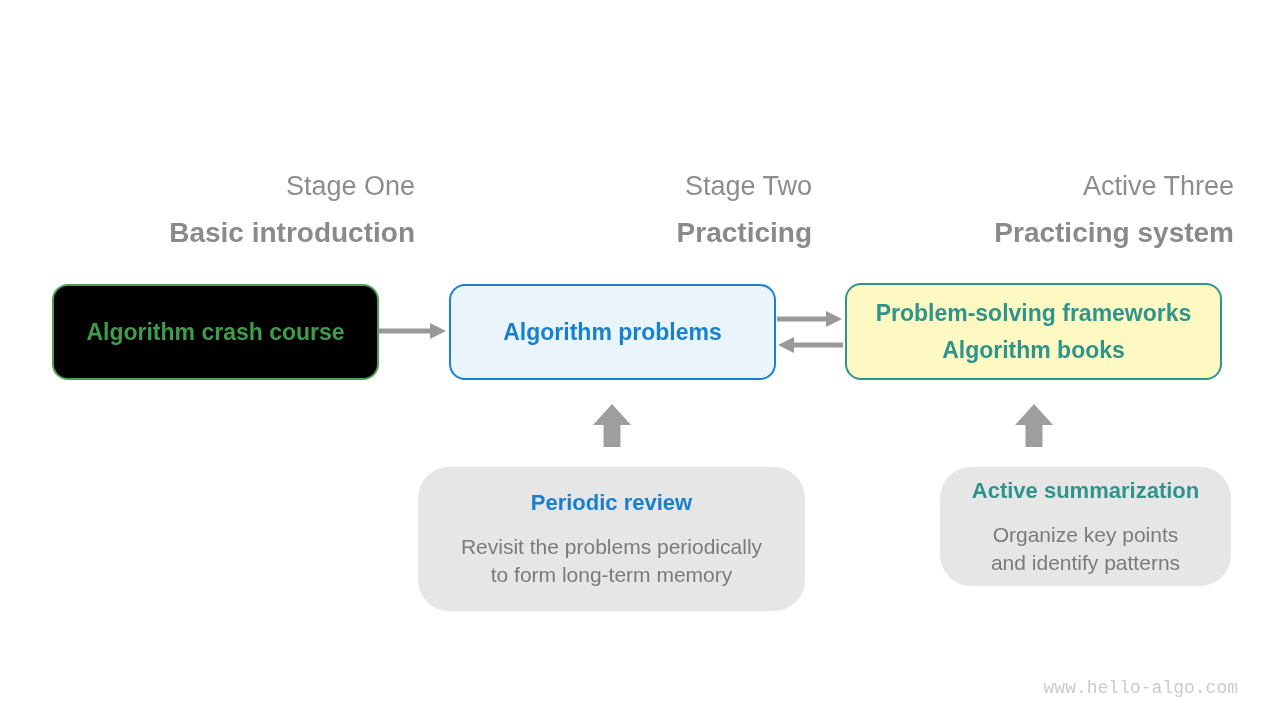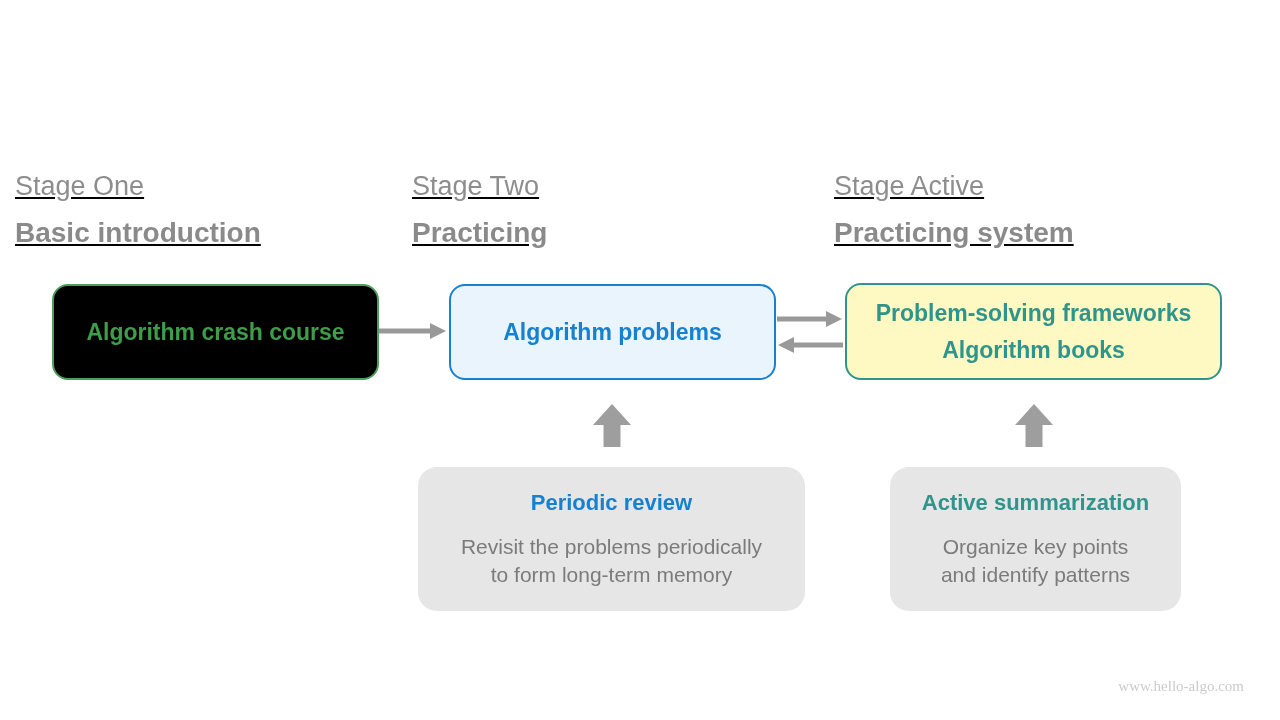--- a/index.html
+++ b/index.html
@@ -7,22 +7,21 @@
     position: relative;
     width: 1280px;
     height: 720px;
     background: #ffffff;
     overflow: hidden;
     font-family: "Liberation Sans", sans-serif;
   }
   .col-header {
     position: absolute;
     width: 400px;
-    text-align: left;
-    text-decoration: underline;
+    text-align: right;
   }
   .stage-title {
     font-size: 27px;
     font-weight: 400;
     color: #8d8d8d;
     line-height: 32px;
   }
   .stage-subtitle {
     margin-top: 18px;
     font-size: 28px;
@@ -47,21 +46,21 @@
     font-weight: 700;
     line-height: 37px;
   }
   .stage-box.green { background: #000000; border-color: #4d9f57; color: #3e9c4a; }
   .stage-box.blue  { background: #eaf4fc; border-color: #1a80d1; color: #1780cf; }
   .stage-box.teal  { background: #fef9c3; border-color: #2f948b; color: #2f948b; }
   .note-box {
     position: absolute;
     box-sizing: border-box;
     background: #e6e6e6;
-    border-radius: 19px;
+    border-radius: 31px;
     display: flex;
     flex-direction: column;
     align-items: center;
     justify-content: center;
     text-align: center;
   }
   .note-title {
     font-size: 22px;
     font-weight: 700;
     line-height: 28px;
@@ -71,42 +70,42 @@
   .note-title.teal { color: #2f948b; }
   .note-body {
     font-size: 21px;
     color: #7b7b7b;
     line-height: 28px;
   }
   .note-body .body-line { display: block; }
   .arrow { position: absolute; }
   .watermark {
     position: absolute;
-    right: 36px;
+    right: 42px;
     top: 678px;
-    font-family: Liberation Serif, serif;
-    font-size: 15px;
+    font-family: Liberation Mono, monospace;
+    font-size: 18px;
     color: #cbcbcb;
   }
 </style>
 </head>
 <body>
 
 <div class="canvas">
 
   <div class="col-header" style="left:15px; top:170px;">
     <div class="stage-title">Stage One</div>
     <div class="stage-subtitle">Basic introduction</div>
   </div>
   <div class="col-header" style="left:412px; top:170px;">
     <div class="stage-title">Stage Two</div>
     <div class="stage-subtitle">Practicing</div>
   </div>
   <div class="col-header" style="left:834px; top:170px;">
-    <div class="stage-title">Stage Active</div>
+    <div class="stage-title">Active Three</div>
     <div class="stage-subtitle">Practicing system</div>
   </div>
 
   <div class="stage-box green" style="left:52px; top:284px; width:327px; height:96px;">
     <span class="box-line">Algorithm crash course</span>
   </div>
 
   <div class="stage-box blue" style="left:449px; top:284px; width:327px; height:96px;">
     <span class="box-line">Algorithm problems</span>
   </div>
@@ -140,21 +139,21 @@
   </svg>
 
   <div class="note-box" style="left:418px; top:467px; width:387px; height:144px;">
     <div class="note-title blue">Periodic review</div>
     <div class="note-body">
       <span class="body-line">Revisit the problems periodically</span>
       <span class="body-line">to form long-term memory</span>
     </div>
   </div>
 
-  <div class="note-box" style="left:890px; top:467px; width:291px; height:144px;">
+  <div class="note-box" style="left:940px; top:467px; width:291px; height:119px;">
     <div class="note-title teal">Active summarization</div>
     <div class="note-body">
       <span class="body-line">Organize key points</span>
       <span class="body-line">and identify patterns</span>
     </div>
   </div>
 
   <div class="watermark">www.hello-algo.com</div>
 
 </div>

